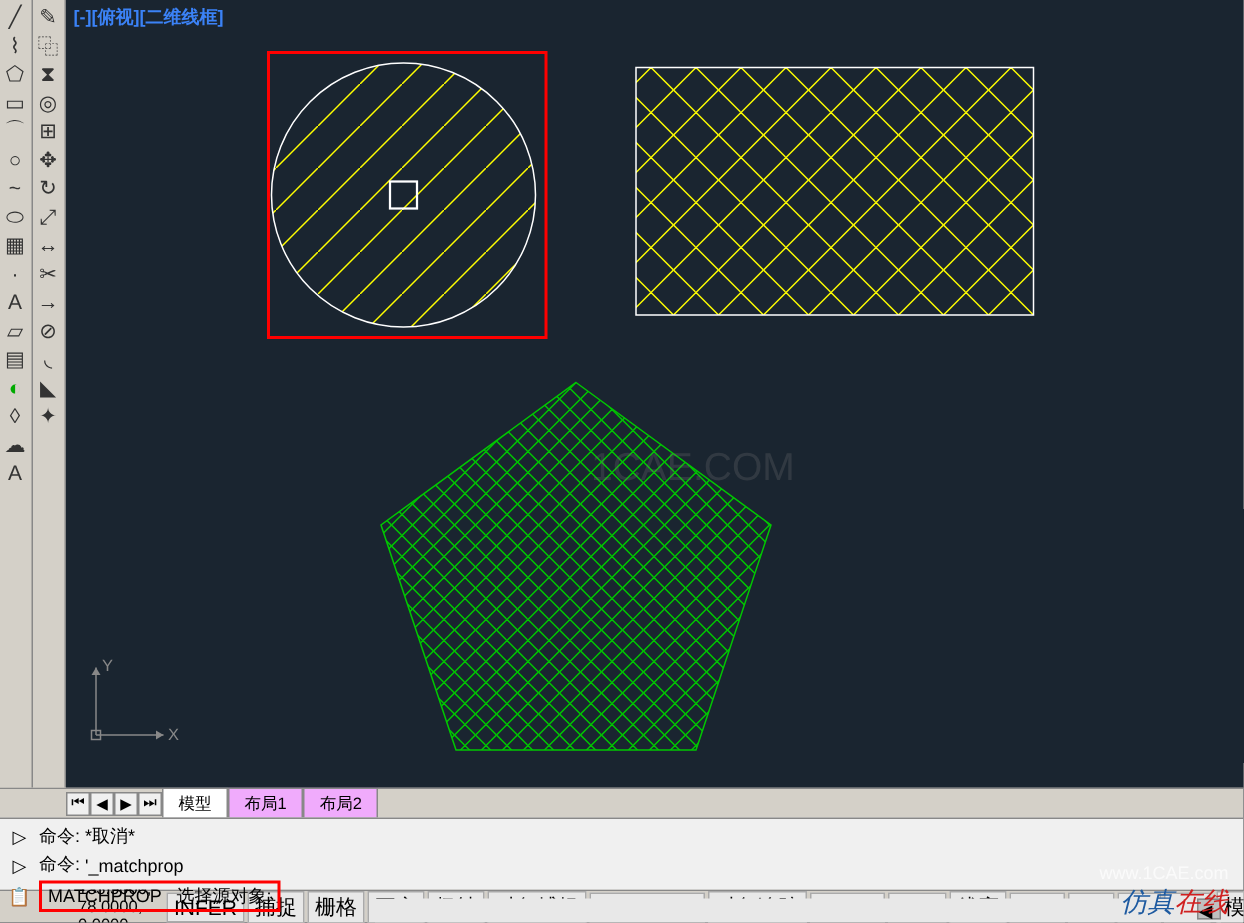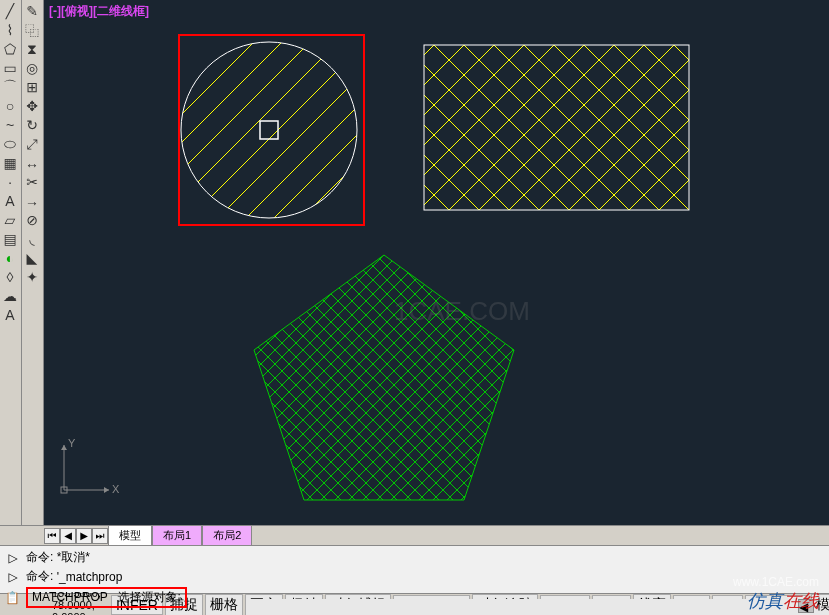--- a/index.html
+++ b/index.html
@@ -47,21 +47,21 @@
     .canvas-area {
       flex: 1;
       background: #1a2530;
       position: relative;
       overflow: hidden;
     }
     .view-label {
       position: absolute;
       top: 3px;
       left: 5px;
-      color: #d946ef;
+      color: #3b82f6;
       font-size: 12px;
       font-weight: bold;
     }
     .drawing-svg {
       width: 100%;
       height: 100%;
     }
     .ucs-icon {
       position: absolute;
       bottom: 20px;

